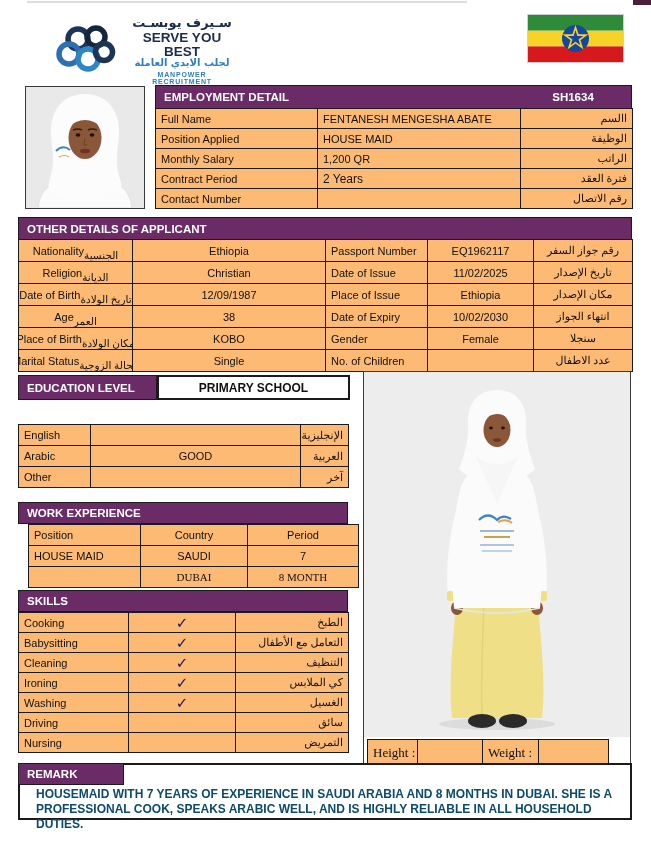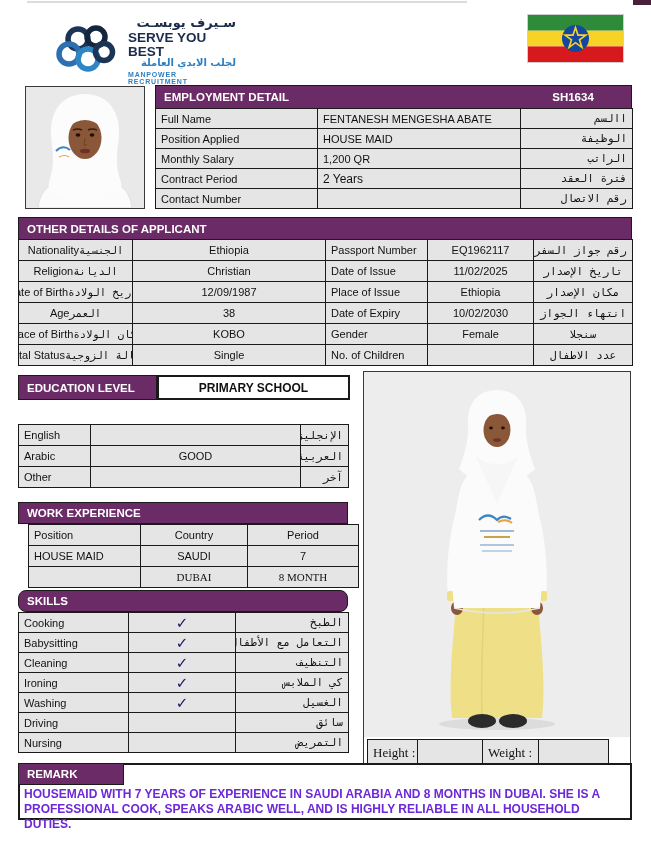--- a/index.html
+++ b/index.html
@@ -6,48 +6,48 @@
   #page{position:relative;width:651px;height:843px;background:#fff;overflow:hidden;
         font-family:"Liberation Sans",sans-serif;color:#111;}
   .abs{position:absolute;}
   
   .phead{position:absolute;background:#6B2B67;border:1px solid #1a1a1a;color:#fff;
          font-weight:bold;font-size:11.5px;display:flex;align-items:center;
          padding:0 0 0 8px;box-sizing:border-box;}
   .phead .ref{width:112px;text-align:center;padding-right:2px;}
   .phead .spacer{flex:1;}
   
-  table.grid{border-collapse:collapse;table-layout:fixed;position:absolute;background:#e5e5e5;}
+  table.grid{border-collapse:collapse;table-layout:fixed;position:absolute;background:#fdba74;}
   table.grid td{border:1px solid #1a1a1a;font-size:11px;padding:0 5px;overflow:hidden;
                 white-space:nowrap;vertical-align:middle;box-sizing:border-box;}
   td.lab{text-align:left;}
   td.ctr{text-align:center;}
   td.arr{text-align:right;}
-  .artxt{font-family:Liberation Mono, monospace;font-size:10.5px;direction:rtl;}
+  .artxt{font-family:Liberation Serif, serif;font-size:10.5px;direction:rtl;margin-top:9px;}
   .duo{display:flex;justify-content:center;align-items:center;}
   .serif{font-family:"Liberation Serif",serif;font-size:12px;border-radius:6px;}
   .check{color:#1B1464;font-weight:bold;font-size:15px;font-family:"DejaVu Sans",sans-serif;}
   
-  #logo-text{position:absolute;left:128px;top:16px;width:108px;line-height:1;}
+  #logo-text{position:absolute;left:128px;top:16px;width:108px;text-align:center;line-height:1;}
   .lg-ar{font-family:"DejaVu Sans",sans-serif;font-size:13px;font-weight:bold;color:#1B2B4D;direction:rtl;}
   .lg-en{font-size:13.5px;font-weight:bold;color:#1B2B4D;letter-spacing:0px;margin-top:2px;}
   .lg-ar2{font-family:"DejaVu Sans",sans-serif;font-size:10px;font-weight:bold;color:#2E7FC2;direction:rtl;margin-top:0;}
   .lg-en2{font-size:7px;font-weight:bold;color:#2E7FC2;letter-spacing:0.8px;margin-top:3px;}
   
   .photo-frame{position:absolute;border:1px solid #3a3a3a;background:#E9E9E9;box-sizing:border-box;}
   
   #edu-chip{left:18px;top:375px;width:139px;height:25px;}
   #edu-val{position:absolute;left:157px;top:375px;width:193px;height:25px;border:2px solid #1a1a1a;
            box-sizing:border-box;display:flex;align-items:center;justify-content:center;
            font-weight:bold;font-size:12px;background:#fff;}
   
   #remark-box{position:absolute;left:18px;top:763px;width:614px;height:57px;border:2px solid #1a1a1a;box-sizing:border-box;background:#fff;}
   #remark-chip{left:18px;top:763px;width:106px;height:22px;}
-  #remark-text{position:absolute;left:24px;top:787px;width:602px;font-weight:bold;font-size:12px;
-               line-height:15px;color:#6d28d9;}
+  #remark-text{position:absolute;left:36px;top:787px;width:602px;font-weight:bold;font-size:12px;
+               line-height:15px;color:#0c4a6e;}
   
   #hw-table td{font-family:"Liberation Serif",serif;font-size:13px;height:26px;}
   .topline{position:absolute;left:27px;top:1px;width:440px;height:2px;background:#dcdcdc;}
   .cornermark{position:absolute;left:633px;top:0;width:18px;height:5px;background:#4A1F3D;}
 </style>
 </head>
 <body>
 
 <div id="page">
 
@@ -272,21 +272,21 @@
       <td class="ctr">7</td>
     </tr>
     <tr style="height:21px">
       <td class="lab serif"></td>
       <td class="ctr serif">DUBAI</td>
       <td class="ctr serif">8 MONTH</td>
     </tr>
   </tbody>
     </table>
 
-  <div class="phead" style="left:18px;top:590px;width:330px;height:22px;border-radius:8px;">
+  <div class="phead" style="left:18px;top:590px;width:330px;height:22px;">
     <span>SKILLS</span>
   </div>
   <table class="grid" style="left:18px;top:612px;width:330px;">
     <colgroup>
         <col style="width:110px">
         <col style="width:107px">
         <col style="width:113px">
       </colgroup>
     <tbody>
         <tr style="height:20px">

